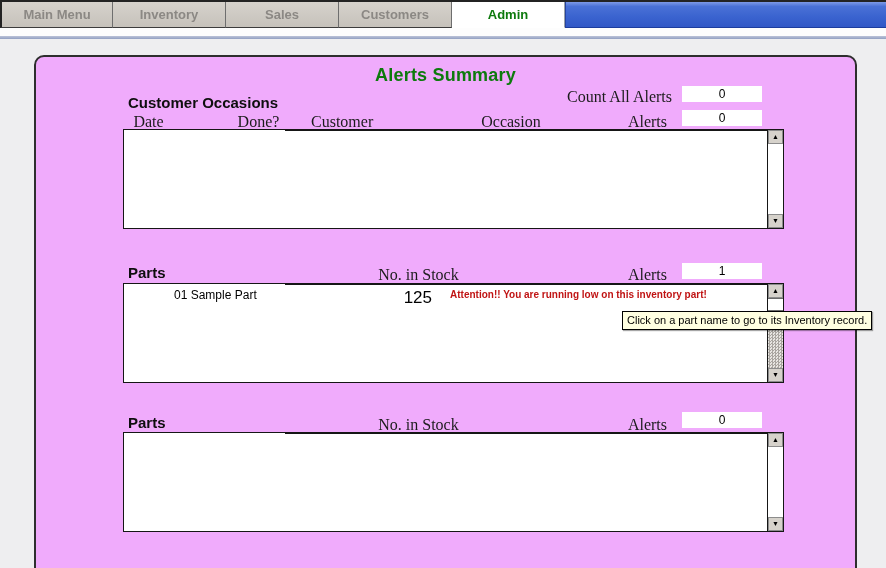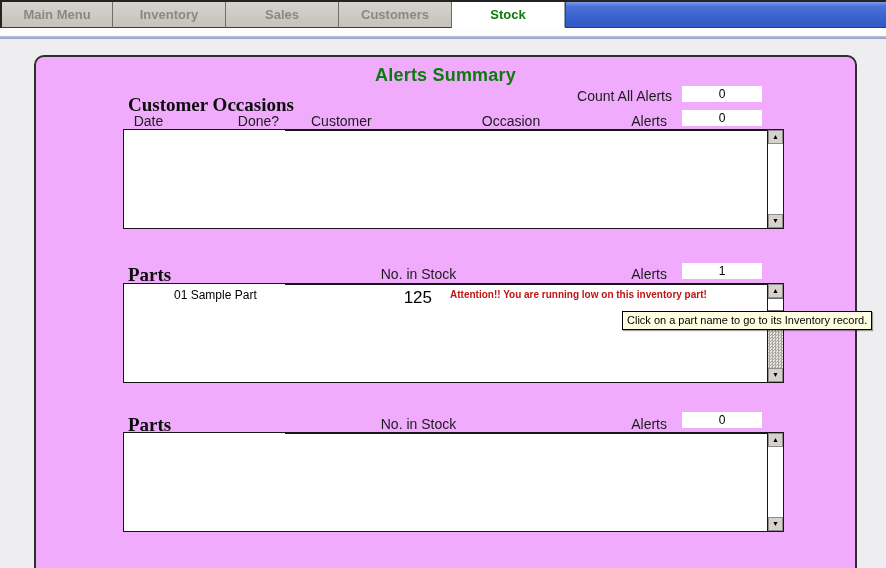--- a/index.html
+++ b/index.html
@@ -23,24 +23,24 @@
   .divider { position:absolute; left:0; top:36px; width:886px; height:3px;
              background:linear-gradient(#bcc3d8,#92a0c2); }
 
   
   .panel { position:absolute; left:34px; top:55px; width:823px; height:544px;
            background:#f0abfc; border:2px solid #2e2e2e; border-radius:10px; box-sizing:border-box; }
 
   .panel-title { position:absolute; left:0; right:0; top:8px; text-align:center;
                  color:#0d7a0d; font-size:18px; font-weight:bold; letter-spacing:0.2px; }
 
-  .lbl   { position:absolute; font-size:14px; color:#1c1c1c; }
+  .lbl   { position:absolute; font-size:16px; color:#1c1c1c;font-family:Liberation Serif, serif; }
   .lbl-r { text-align:right; }
   .lbl-c { text-align:center; }
-  .heading { position:absolute; font-size:19px; font-weight:bold; color:#0e0e0e;font-family:Liberation Serif, serif; }
+  .heading { position:absolute; font-size:15px; font-weight:bold; color:#0e0e0e; }
 
   .count-box { position:absolute; left:646px; width:80px; height:16px; background:#ffffff;
                font-size:12px; line-height:16px; text-align:center; color:#000; }
 
   
   .list { position:absolute; left:87px; width:661px; height:100px; background:#ffffff;
           border:1px solid #161616; box-sizing:border-box; display:flex; }
   .rows { flex:1; display:flex; flex-direction:row; }
   .row  { flex:1; position:relative; border-top:1px solid #161616; }
   .row.r1 { border-top:none; }
@@ -72,21 +72,21 @@
 </head>
 <body>
 
 <div class="screen">
 
   <div class="tabbar">
     <div class="tab first">Main Menu</div>
     <div class="tab">Inventory</div>
     <div class="tab">Sales</div>
     <div class="tab">Customers</div>
-    <div class="tab active">Stock</div>
+    <div class="tab active">Admin</div>
     <div class="bluebar"></div>
   </div>
   <div class="strip"></div>
   <div class="divider"></div>
 
   <div class="panel">
 
     <div class="panel-title">Alerts Summary</div>
 
     <div class="lbl lbl-r" style="left:446px; top:31px; width:190px;">Count All Alerts</div>

